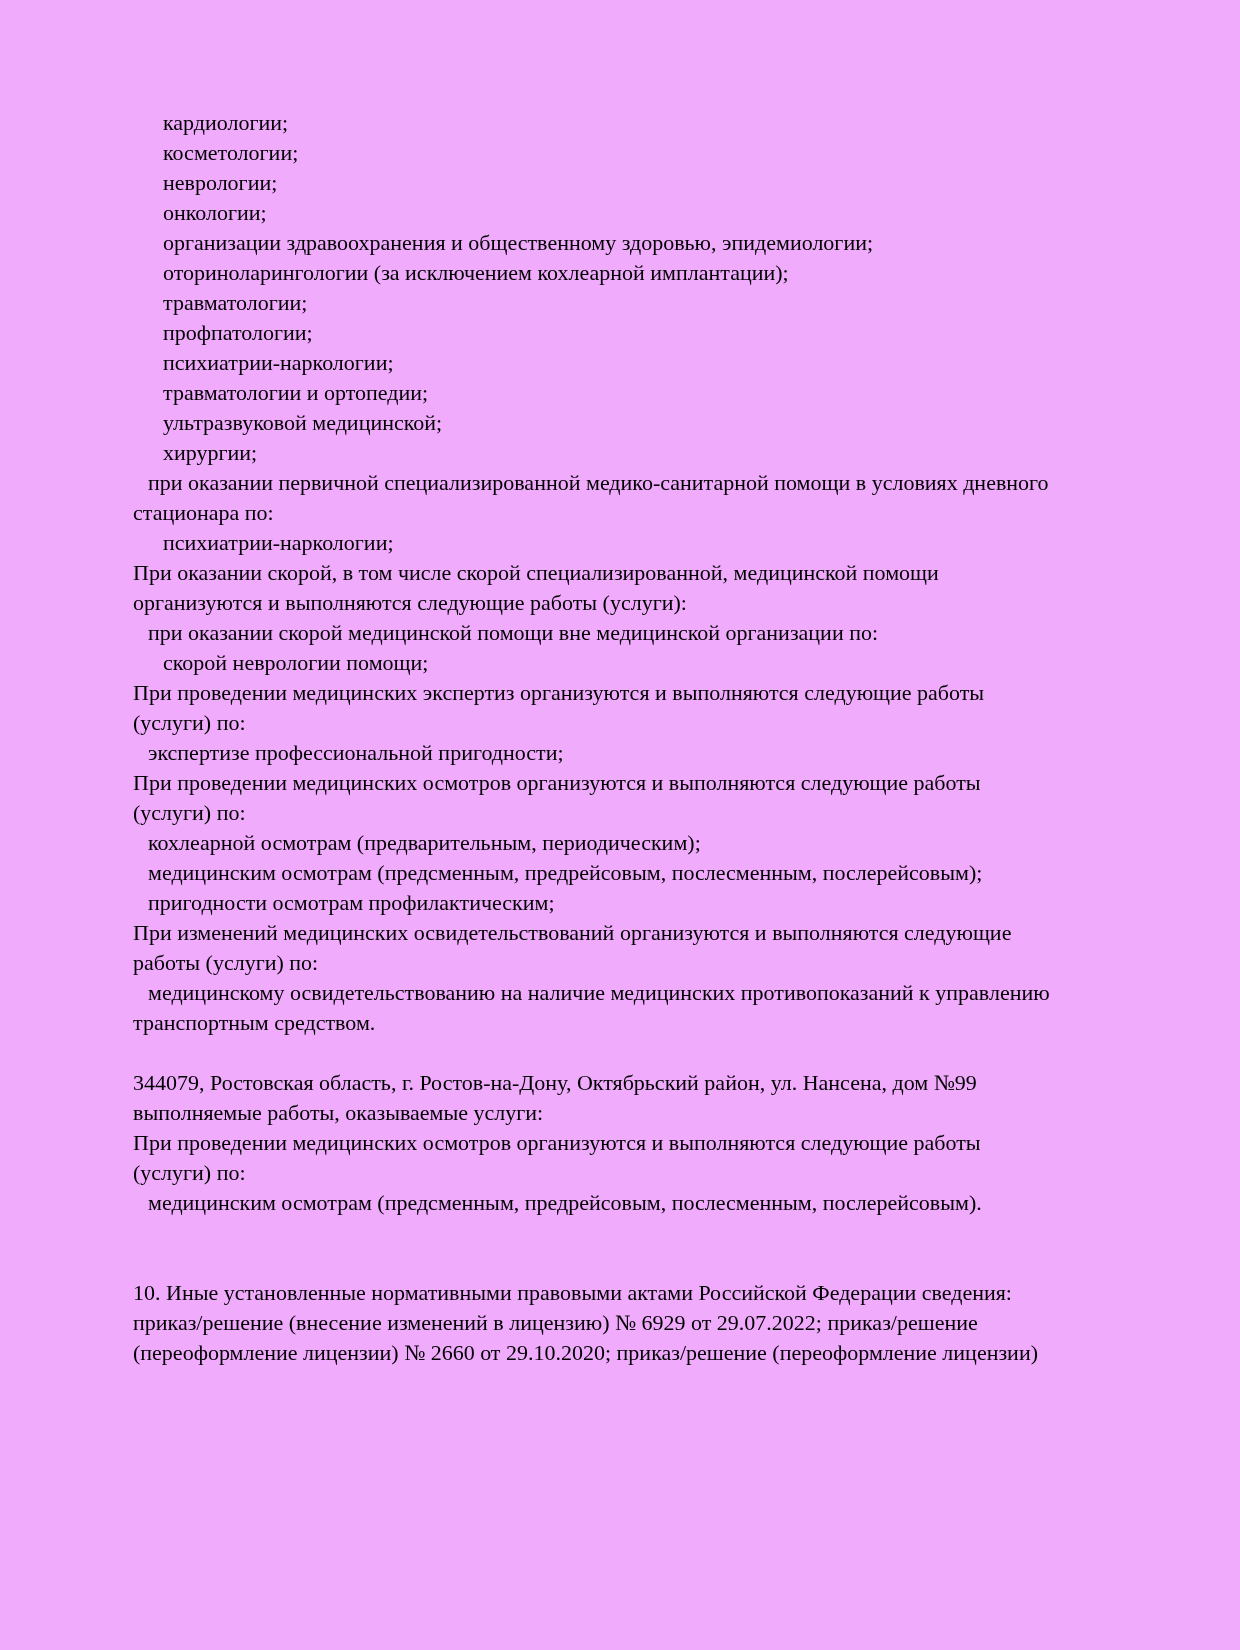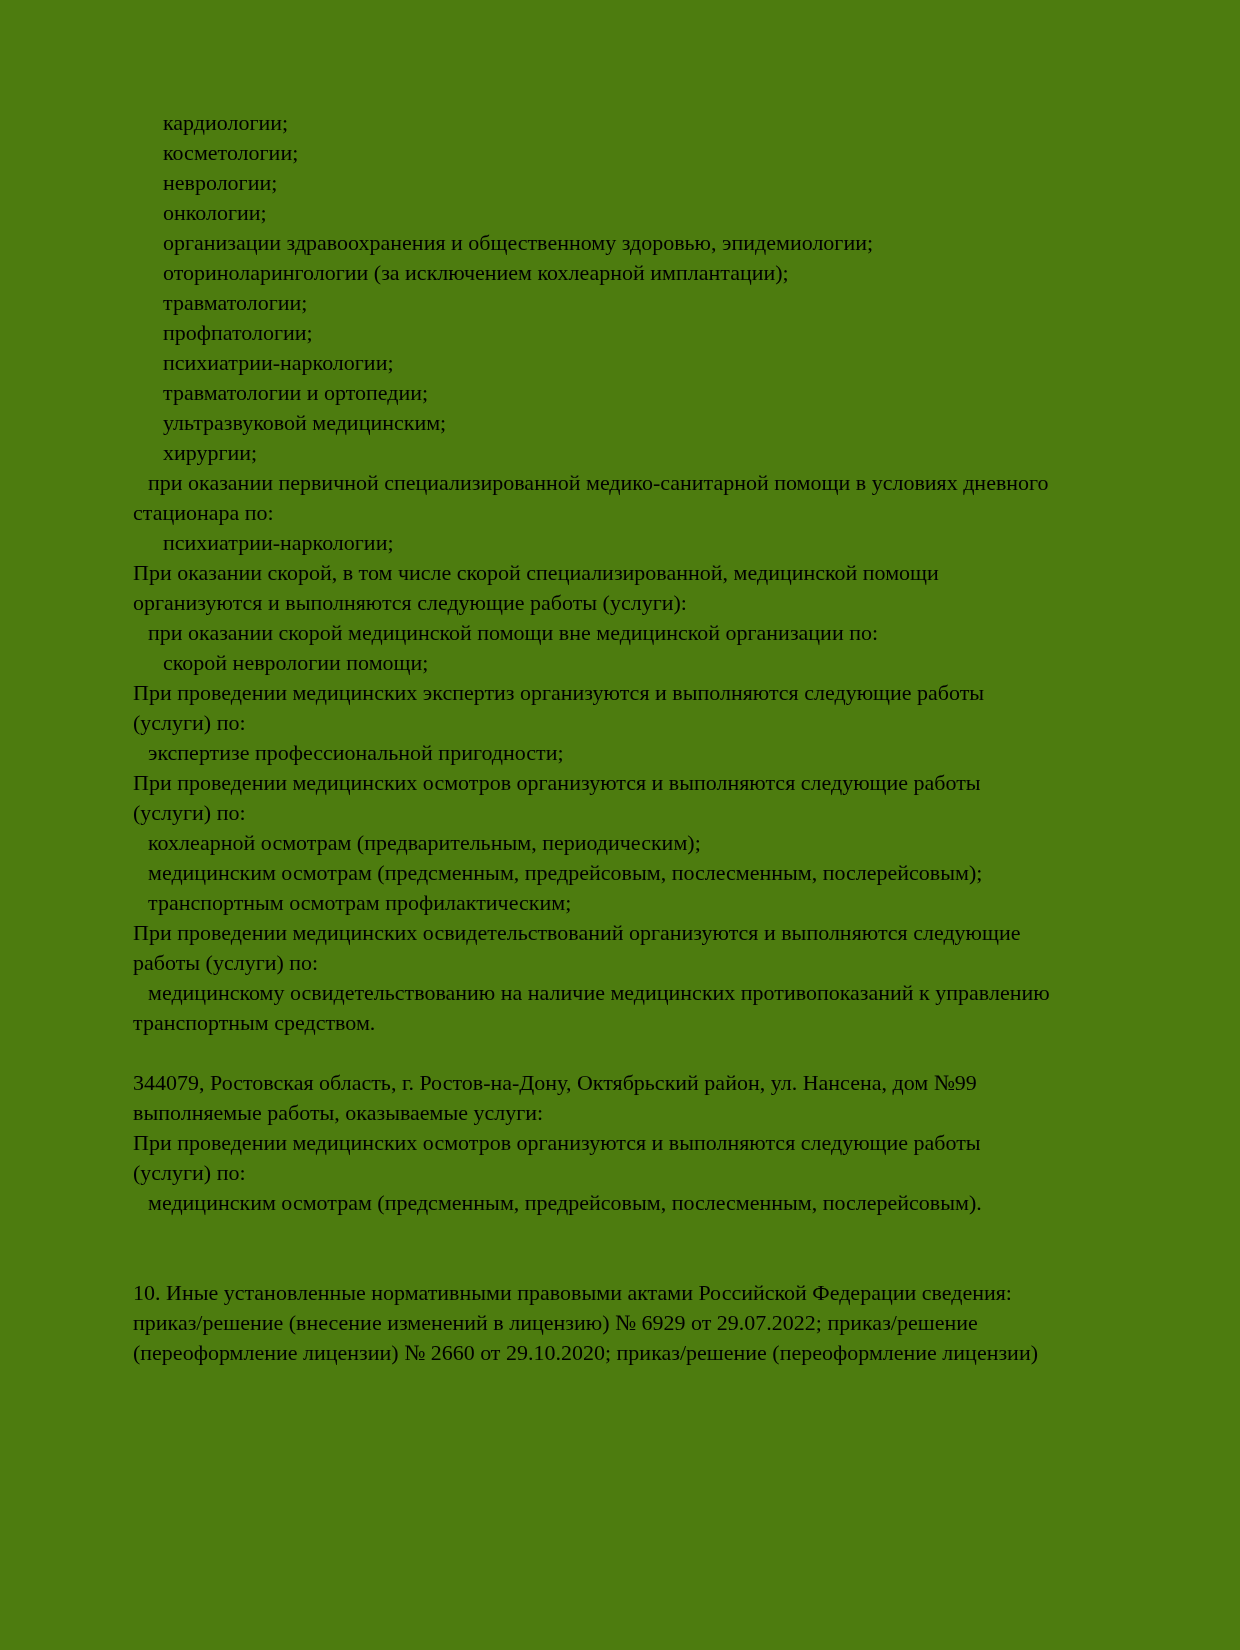--- a/index.html
+++ b/index.html
@@ -4,21 +4,21 @@
 <style>
   html, body {
     margin: 0;
     padding: 0;
     background: #ffffff;
   }
   .page {
     position: relative;
     width: 1240px;
     height: 1650px;
-    background: #4d7c0f;
+    background: #f0abfc;
     overflow: hidden;
   }
   .content {
     position: absolute;
     top: 108px;
     left: 133px;
     width: 1030px;
   }
   .line {
     white-space: pre;
@@ -41,38 +41,38 @@
       <div class="line indent-2">кардиологии;</div>
       <div class="line indent-2">косметологии;</div>
       <div class="line indent-2">неврологии;</div>
       <div class="line indent-2">онкологии;</div>
       <div class="line indent-2">организации здравоохранения и общественному здоровью, эпидемиологии;</div>
       <div class="line indent-2">оториноларингологии (за исключением кохлеарной имплантации);</div>
       <div class="line indent-2">травматологии;</div>
       <div class="line indent-2">профпатологии;</div>
       <div class="line indent-2">психиатрии-наркологии;</div>
       <div class="line indent-2">травматологии и ортопедии;</div>
-      <div class="line indent-2">ультразвуковой медицинским;</div>
+      <div class="line indent-2">ультразвуковой медицинской;</div>
       <div class="line indent-2">хирургии;</div>
       <div class="line indent-1">при оказании первичной специализированной медико-санитарной помощи в условиях дневного</div>
       <div class="line indent-0">стационара по:</div>
       <div class="line indent-2">психиатрии-наркологии;</div>
       <div class="line indent-0">При оказании скорой, в том числе скорой специализированной, медицинской помощи</div>
       <div class="line indent-0">организуются и выполняются следующие работы (услуги):</div>
       <div class="line indent-1">при оказании скорой медицинской помощи вне медицинской организации по:</div>
       <div class="line indent-2">скорой неврологии помощи;</div>
       <div class="line indent-0">При проведении медицинских экспертиз организуются и выполняются следующие работы</div>
       <div class="line indent-0">(услуги) по:</div>
       <div class="line indent-1">экспертизе профессиональной пригодности;</div>
       <div class="line indent-0">При проведении медицинских осмотров организуются и выполняются следующие работы</div>
       <div class="line indent-0">(услуги) по:</div>
       <div class="line indent-1">кохлеарной осмотрам (предварительным, периодическим);</div>
       <div class="line indent-1">медицинским осмотрам (предсменным, предрейсовым, послесменным, послерейсовым);</div>
-      <div class="line indent-1">транспортным осмотрам профилактическим;</div>
-      <div class="line indent-0">При проведении медицинских освидетельствований организуются и выполняются следующие</div>
+      <div class="line indent-1">пригодности осмотрам профилактическим;</div>
+      <div class="line indent-0">При изменений медицинских освидетельствований организуются и выполняются следующие</div>
       <div class="line indent-0">работы (услуги) по:</div>
       <div class="line indent-1">медицинскому освидетельствованию на наличие медицинских противопоказаний к управлению</div>
       <div class="line indent-0">транспортным средством.</div>
       <div class="line indent-0"></div>
       <div class="line indent-0">344079, Ростовская область, г. Ростов-на-Дону, Октябрьский район, ул. Нансена, дом №99</div>
       <div class="line indent-0">выполняемые работы, оказываемые услуги:</div>
       <div class="line indent-0">При проведении медицинских осмотров организуются и выполняются следующие работы</div>
       <div class="line indent-0">(услуги) по:</div>
       <div class="line indent-1">медицинским осмотрам (предсменным, предрейсовым, послесменным, послерейсовым).</div>
       <div class="line indent-0"></div>

